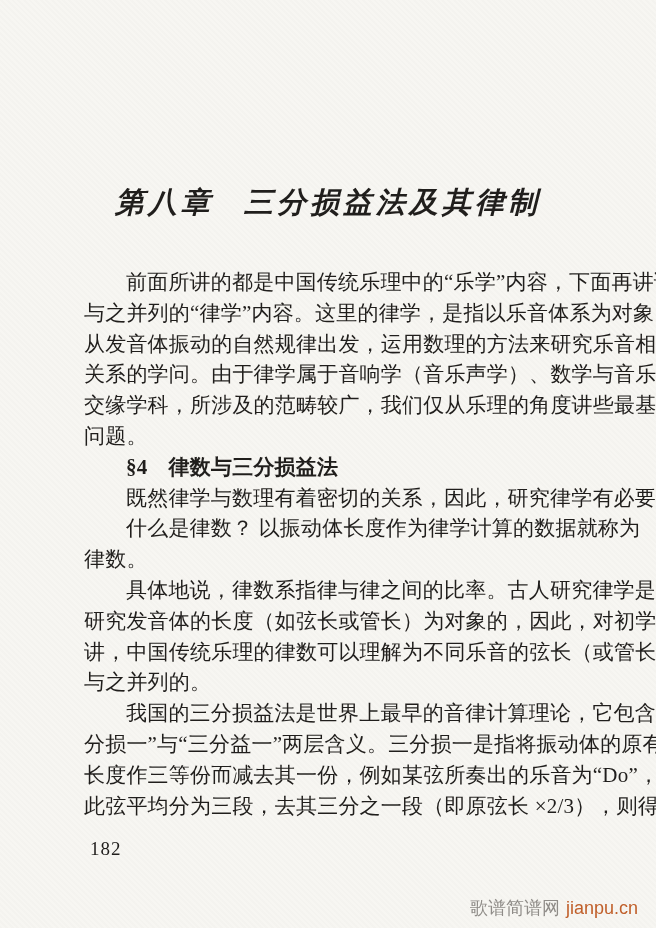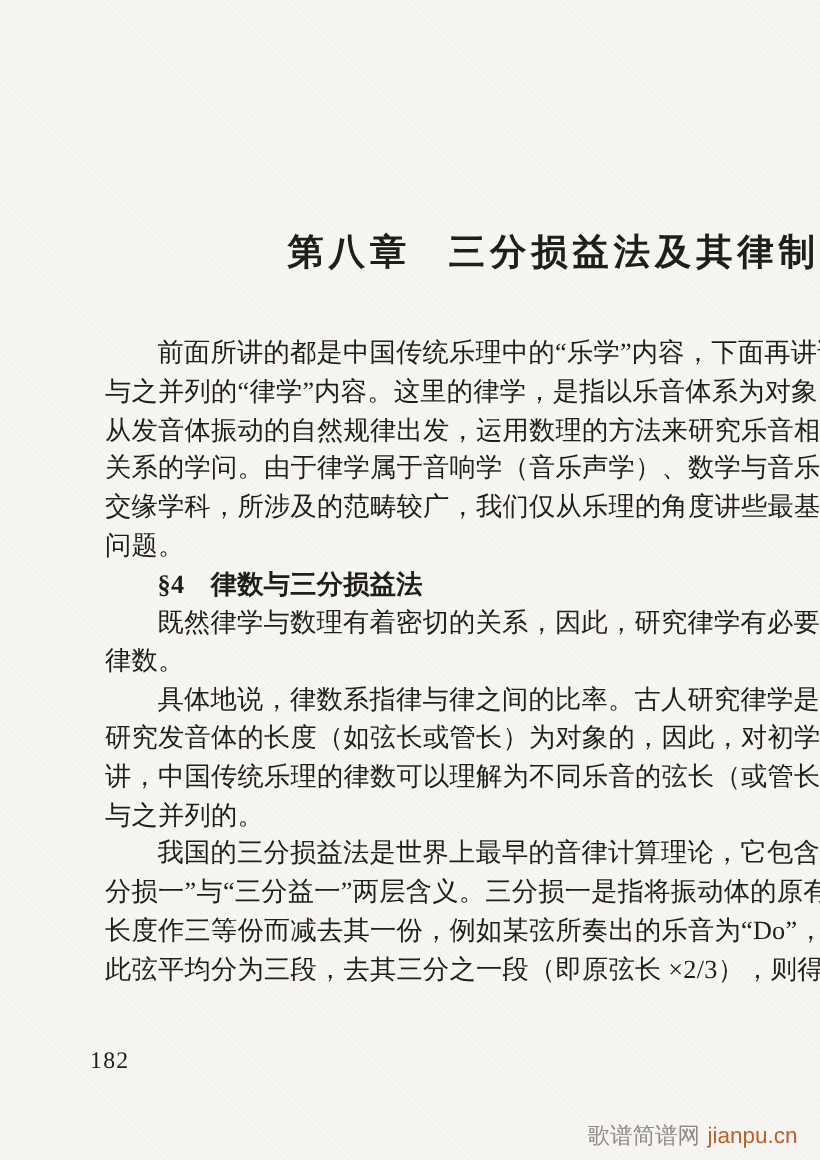--- a/index.html
+++ b/index.html
@@ -17,26 +17,27 @@
       repeating-linear-gradient(45deg, rgba(0,0,0,0.012) 0 2px, rgba(255,255,255,0.012) 2px 4px);
     overflow: hidden;
     font-family: "Liberation Serif", "DejaVu Serif", serif;
     color: #201e1c;
   }
   .chapter-heading {
     position: absolute;
     top: 180px;
     left: 0;
     width: 100%;
-    text-align: right;
+    text-align: center;
     font-size: 29px;
     font-weight: bold;
     letter-spacing: 4px;
     line-height: 44px;
     white-space: nowrap;
+    font-style: italic;
   }
   .chapter-heading .gap {
     display: inline-block;
     width: 30px;
   }
   .body-text {
     position: absolute;
     top: 267px;
     left: 84px;
     width: 512px;
@@ -49,21 +50,21 @@
     height: 30.8px;
   }
   .line.indent {
     padding-left: 42px;
   }
   .line.bold {
     font-weight: bold;
   }
   .page-number {
     position: absolute;
-    left: 72px;
+    left: 90px;
     top: 838px;
     font-size: 19px;
     letter-spacing: 1px;
   }
   .watermark {
     position: absolute;
     right: 18px;
     top: 896px;
     font-size: 18px;
     font-family: "Liberation Sans", "DejaVu Sans", sans-serif;
@@ -83,20 +84,21 @@
 
   <div class="body-text">
       <div class="line indent">前面所讲的都是中国传统乐理中的“乐学”内容，下面再讲讲</div>
       <div class="line">与之并列的“律学”内容。这里的律学，是指以乐音体系为对象，</div>
       <div class="line">从发音体振动的自然规律出发，运用数理的方法来研究乐音相互</div>
       <div class="line">关系的学问。由于律学属于音响学（音乐声学）、数学与音乐学的</div>
       <div class="line">交缘学科，所涉及的范畴较广，我们仅从乐理的角度讲些最基本的</div>
       <div class="line">问题。</div>
       <div class="line indent bold">§4　律数与三分损益法</div>
       <div class="line indent">既然律学与数理有着密切的关系，因此，研究律学有必要从学</div>
+      <div class="line indent">什么是律数？ 以振动体长度作为律学计算的数据就称为</div>
       <div class="line">律数。</div>
       <div class="line indent">具体地说，律数系指律与律之间的比率。古人研究律学是从</div>
       <div class="line">研究发音体的长度（如弦长或管长）为对象的，因此，对初学者来</div>
       <div class="line">讲，中国传统乐理的律数可以理解为不同乐音的弦长（或管长）的</div>
       <div class="line">与之并列的。</div>
       <div class="line indent">我国的三分损益法是世界上最早的音律计算理论，它包含“三</div>
       <div class="line">分损一”与“三分益一”两层含义。三分损一是指将振动体的原有</div>
       <div class="line">长度作三等份而减去其一份，例如某弦所奏出的乐音为“Do”，将</div>
       <div class="line">此弦平均分为三段，去其三分之一段（即原弦长 ×2/3），则得原弦</div>
     </div>

